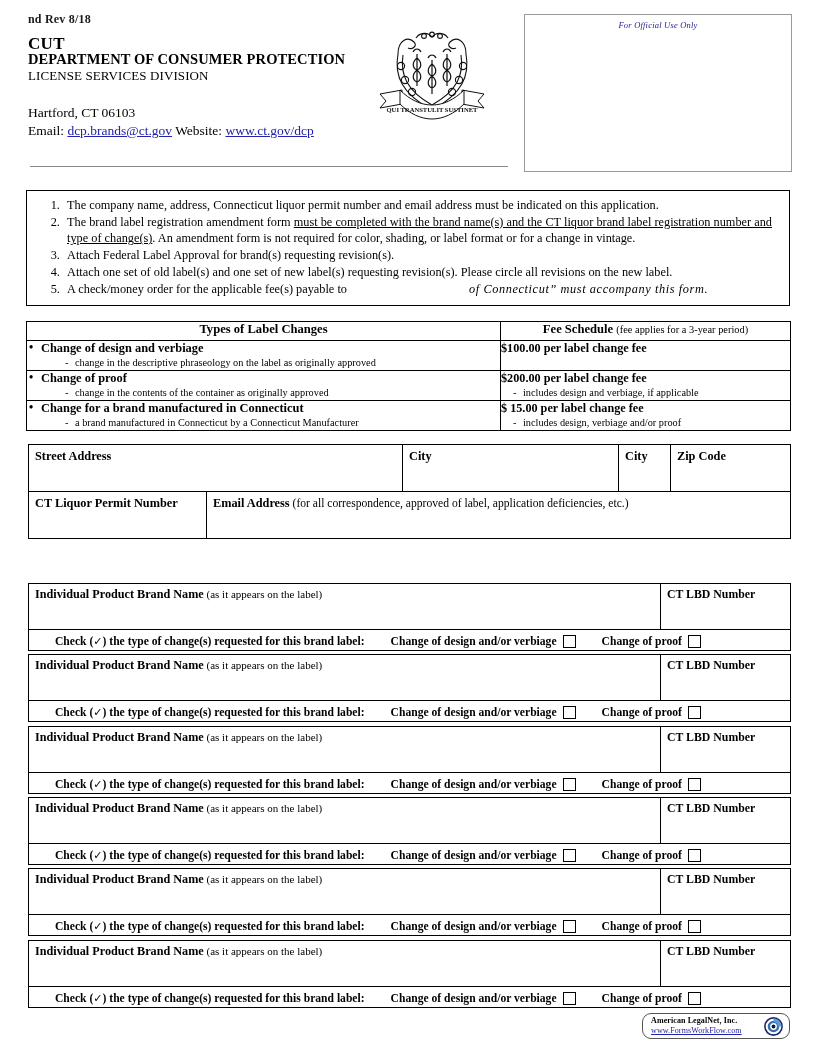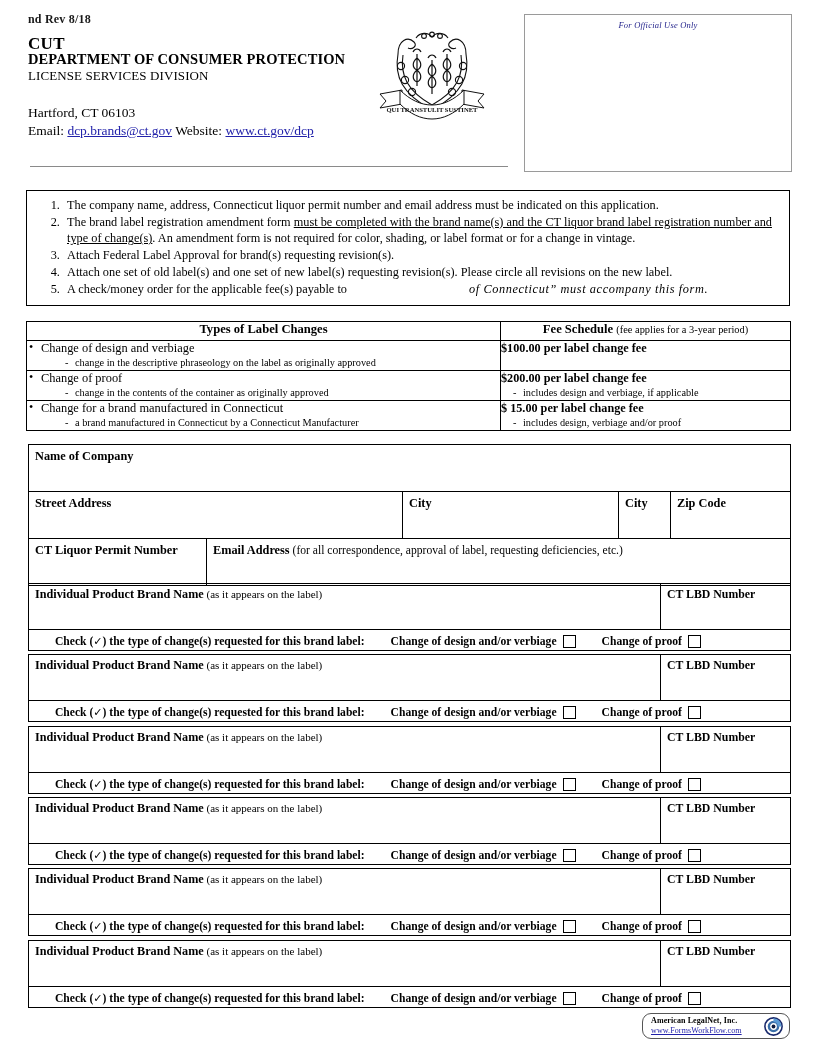--- a/index.html
+++ b/index.html
@@ -141,21 +141,21 @@
     height: 18px;
   }
   .fee-hd .small {
     font-weight: normal;
     font-size: 10.4px;
   }
   .fee-left { padding: 4px 6px 4px 8px; }
   .fee-right { padding: 4px 6px 4px 8px; }
   .fee-bullet {
     font-size: 12.4px;
-    font-weight: normal;
+    font-weight: bold;
     line-height: 15px;
     position: relative;
     padding-left: 14px;
   }
   .fee-bullet:before {
     content: "\2022";
     position: absolute;
     left: 2px; top: -1px;
     font-size: 12px;
   }
@@ -414,31 +414,28 @@
   <table class="co-table">
     <colgroup>
         <col style="width:178px">
         <col style="width:196px">
         <col style="width:216px">
         <col style="width:52px">
         <col style="width:120px">
       </colgroup>
     <tbody>
       <tr>
-        <td class="r-h1" colspan="5">Name of Company</td>
-      </tr>
-      <tr>
         <td class="r-h2" colspan="2">Street Address</td>
         <td class="r-h2">City</td>
         <td class="r-h2">City</td>
         <td class="r-h2">Zip Code</td>
       </tr>
       <tr>
         <td class="r-h3">CT Liquor Permit Number</td>
-        <td class="r-h3" colspan="4"><span>Email Address</span><span class="lbl-norm"> (for all correspondence, approval of label, requesting deficiencies, etc.)</span></td>
+        <td class="r-h3" colspan="4"><span>Email Address</span><span class="lbl-norm"> (for all correspondence, approved of label, application deficiencies, etc.)</span></td>
       </tr>
     </tbody>
   </table>
 
   <div id="brand-blocks">
       <div class="brand-block" style="top:583px">
         <table class="brand-table">
           <colgroup>
             <col style="width:632px">
             <col style="width:130px">

